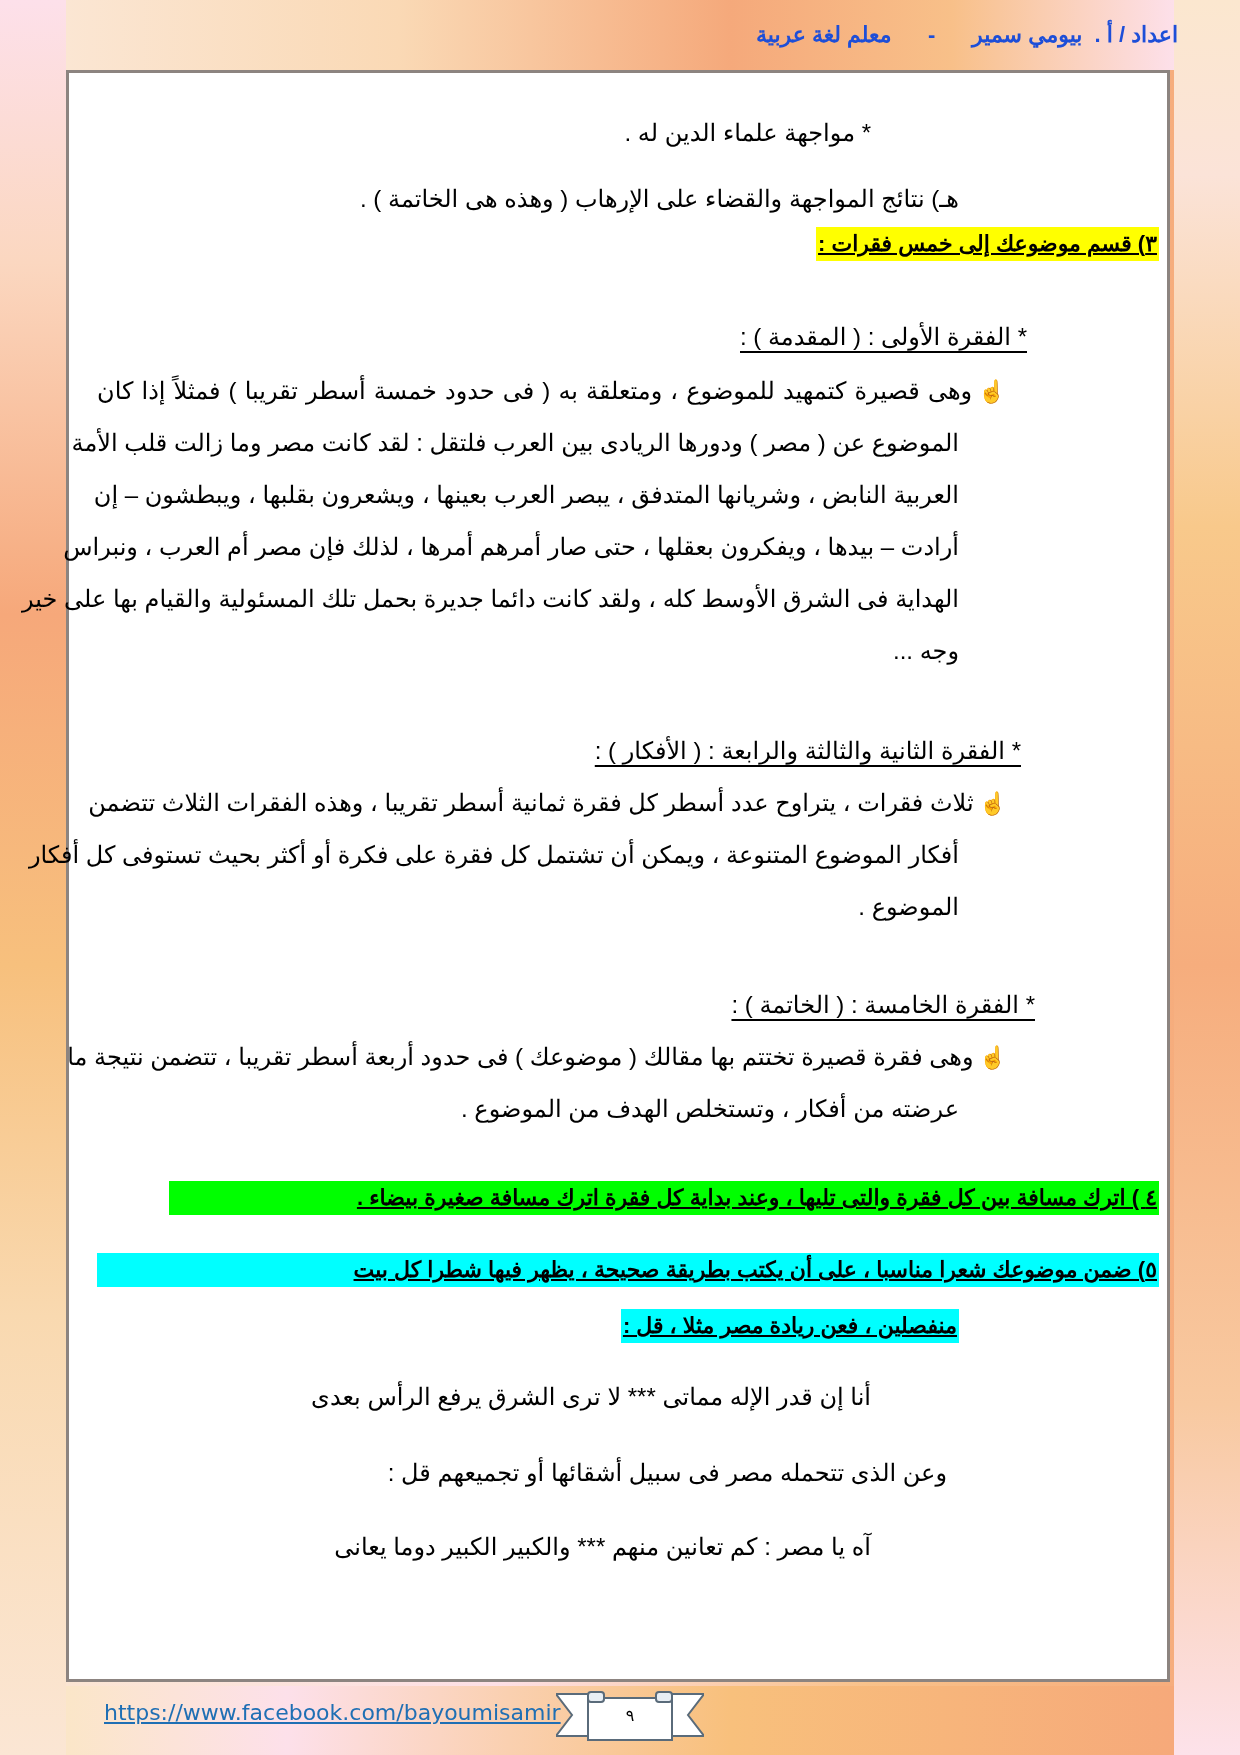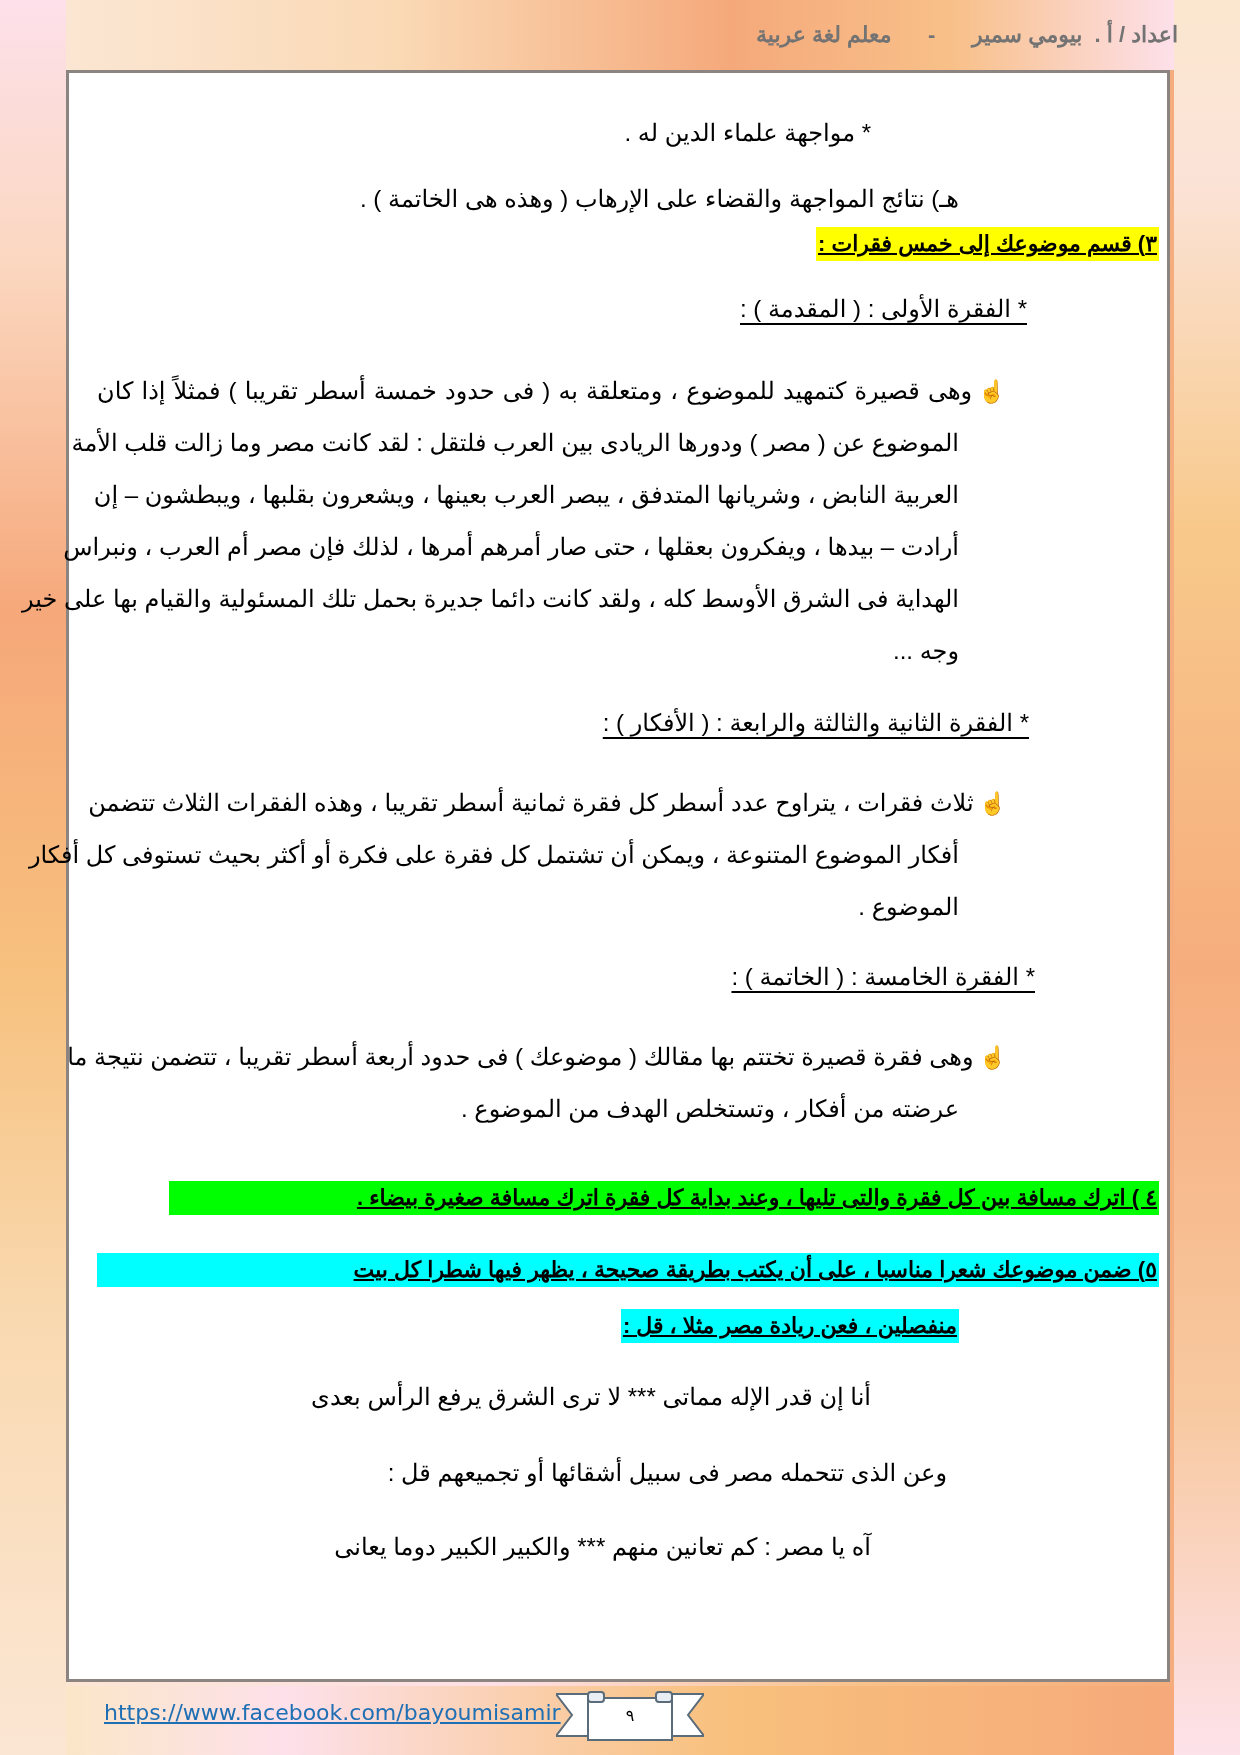--- a/index.html
+++ b/index.html
@@ -15,38 +15,38 @@
   .side-right {
     position: absolute; right: 0; top: 0; width: 66px; height: 1755px;
     background: linear-gradient(180deg, #fbe7cf 0%, #fbe3d8 10%, #f8c98b 30%, #f6ad7d 55%, #f8c9a0 80%, #fde2ea 100%);
   }
   .header-band {
     position: absolute; left: 66px; right: 66px; top: 0; height: 70px;
     background: linear-gradient(90deg, #fbe6d3 0%, #fad9b5 30%, #f5a97b 60%, #f8c089 80%, #fde0ea 100%);
   }
   .header-text {
     position: absolute; right: 62px; top: 22px;
-    font-size: 22px; font-weight: bold; color: #737373; direction: rtl; white-space: pre;
+    font-size: 22px; font-weight: bold; color: #1d4ed8; direction: rtl; white-space: pre;
   }
   .footer-band {
     position: absolute; left: 66px; right: 66px; top: 1686px; height: 69px;
     background: linear-gradient(90deg, #fbe6c8 0%, #fde0ea 20%, #fad0b0 40%, #f8c07c 60%, #f6a97a 100%);
   }
   .frame {
     position: absolute; left: 66px; top: 70px; width: 1104px; height: 1612px;
     background: #ffffff; border: 3px solid #8c8480; box-sizing: border-box;
   }
   .content { position: absolute; left: 0; right: 0; top: 0; bottom: 0; direction: rtl; color: #000; }
   .line { position: absolute; font-size: 24px; white-space: nowrap; direction: rtl; }
   .just { text-align: justify; text-align-last: justify; }
   .hl { font-weight: bold; font-size: 22px; padding: 4px 2px; text-decoration: underline; }
   .yellow { background: #ffff00; }
   .green { background: #00ff00; }
   .cyan { background: #00ffff; }
-  .ul { text-decoration: underline; text-underline-offset: 6px; }
+  .ul { text-decoration: underline; text-underline-offset: 6px; margin-top: 28px; }
   .hand { font-size: 22px; color: #333; margin-left: 6px; }
   .footer-link {
     position: absolute; left: 104px; top: 1700px; font-size: 22px;
     color: #1f6fb4; text-decoration: underline; font-family: "DejaVu Sans", sans-serif;
   }
   .ribbon { position: absolute; left: 556px; top: 1690px; width: 148px; height: 52px; }
   .page-num {
     position: absolute; left: 610px; top: 1706px; width: 40px; text-align: center;
     font-size: 16px; color: #000;
   }
@@ -72,21 +72,21 @@
 
     <div class="line just" style="right:160px; left:28px; top:304px;">
       <span class="hand">☝</span><span>وهى قصيرة كتمهيد للموضوع ، ومتعلقة به ( فى حدود خمسة أسطر تقريبا ) فمثلاً إذا كان</span>
     </div>
     <div class="line just" style="right:208px; left:28px; top:356px;">الموضوع عن ( مصر ) ودورها الريادى بين العرب فلتقل : لقد كانت مصر وما زالت قلب الأمة</div>
     <div class="line just" style="right:208px; left:28px; top:408px;">العربية النابض ، وشريانها المتدفق ، يبصر العرب بعينها ، ويشعرون بقلبها ، ويبطشون – إن</div>
     <div class="line just" style="right:208px; left:28px; top:460px;">أرادت – بيدها ، ويفكرون بعقلها ، حتى صار أمرهم أمرها ، لذلك فإن مصر أم العرب ، ونبراس</div>
     <div class="line just" style="right:208px; left:28px; top:512px;">الهداية فى الشرق الأوسط كله ، ولقد كانت دائما جديرة بحمل تلك المسئولية والقيام بها على خير</div>
     <div class="line" style="right:208px; top:564px;">وجه ...</div>
 
-    <div class="line ul" style="right:138px; top:636px;">* الفقرة الثانية والثالثة والرابعة : ( الأفكار ) :</div>
+    <div class="line ul" style="right:146px; top:636px;">* الفقرة الثانية والثالثة والرابعة : ( الأفكار ) :</div>
 
     <div class="line just" style="right:160px; left:28px; top:716px;">
       <span class="hand">☝</span><span>ثلاث فقرات ، يتراوح عدد أسطر كل فقرة ثمانية أسطر تقريبا ، وهذه الفقرات الثلاث تتضمن</span>
     </div>
     <div class="line just" style="right:208px; left:28px; top:768px;">أفكار الموضوع المتنوعة ، ويمكن أن تشتمل كل فقرة على فكرة أو أكثر بحيث تستوفى كل أفكار</div>
     <div class="line" style="right:208px; top:820px;">الموضوع .</div>
 
     <div class="line ul" style="right:132px; top:890px;">* الفقرة الخامسة : ( الخاتمة ) :</div>
 
     <div class="line just" style="right:160px; left:28px; top:970px;">

